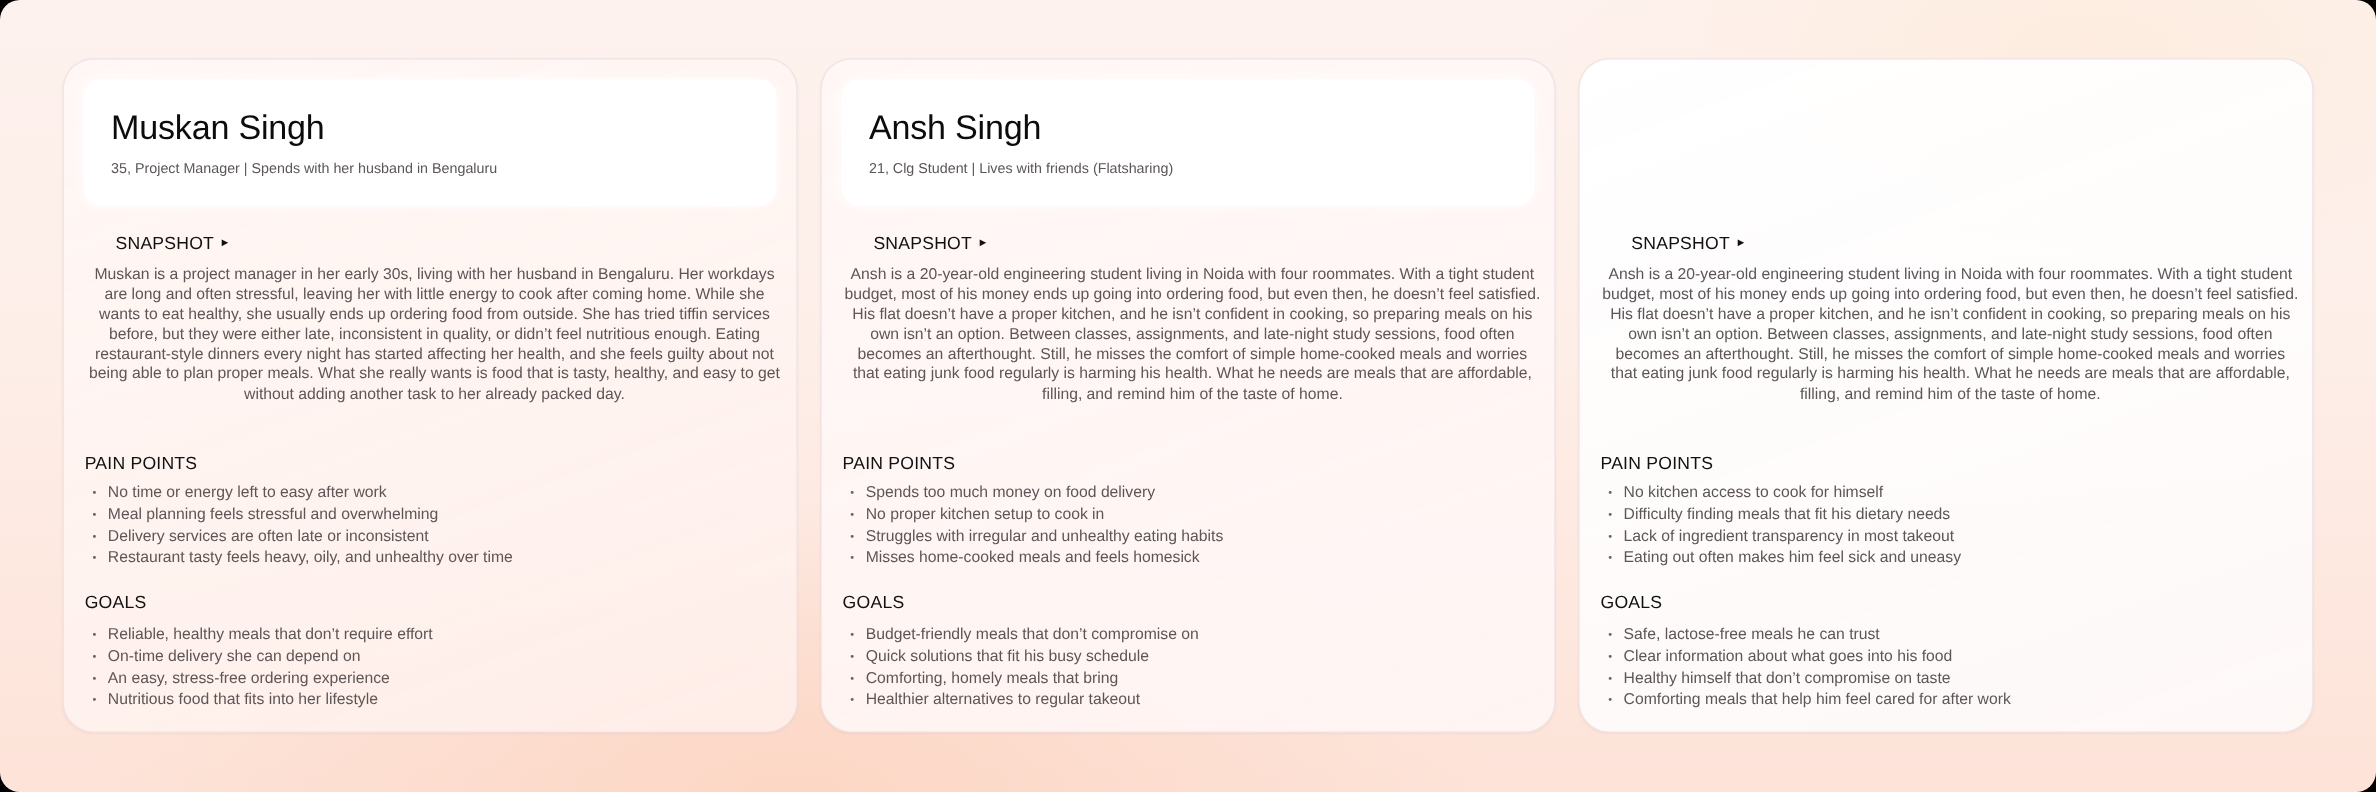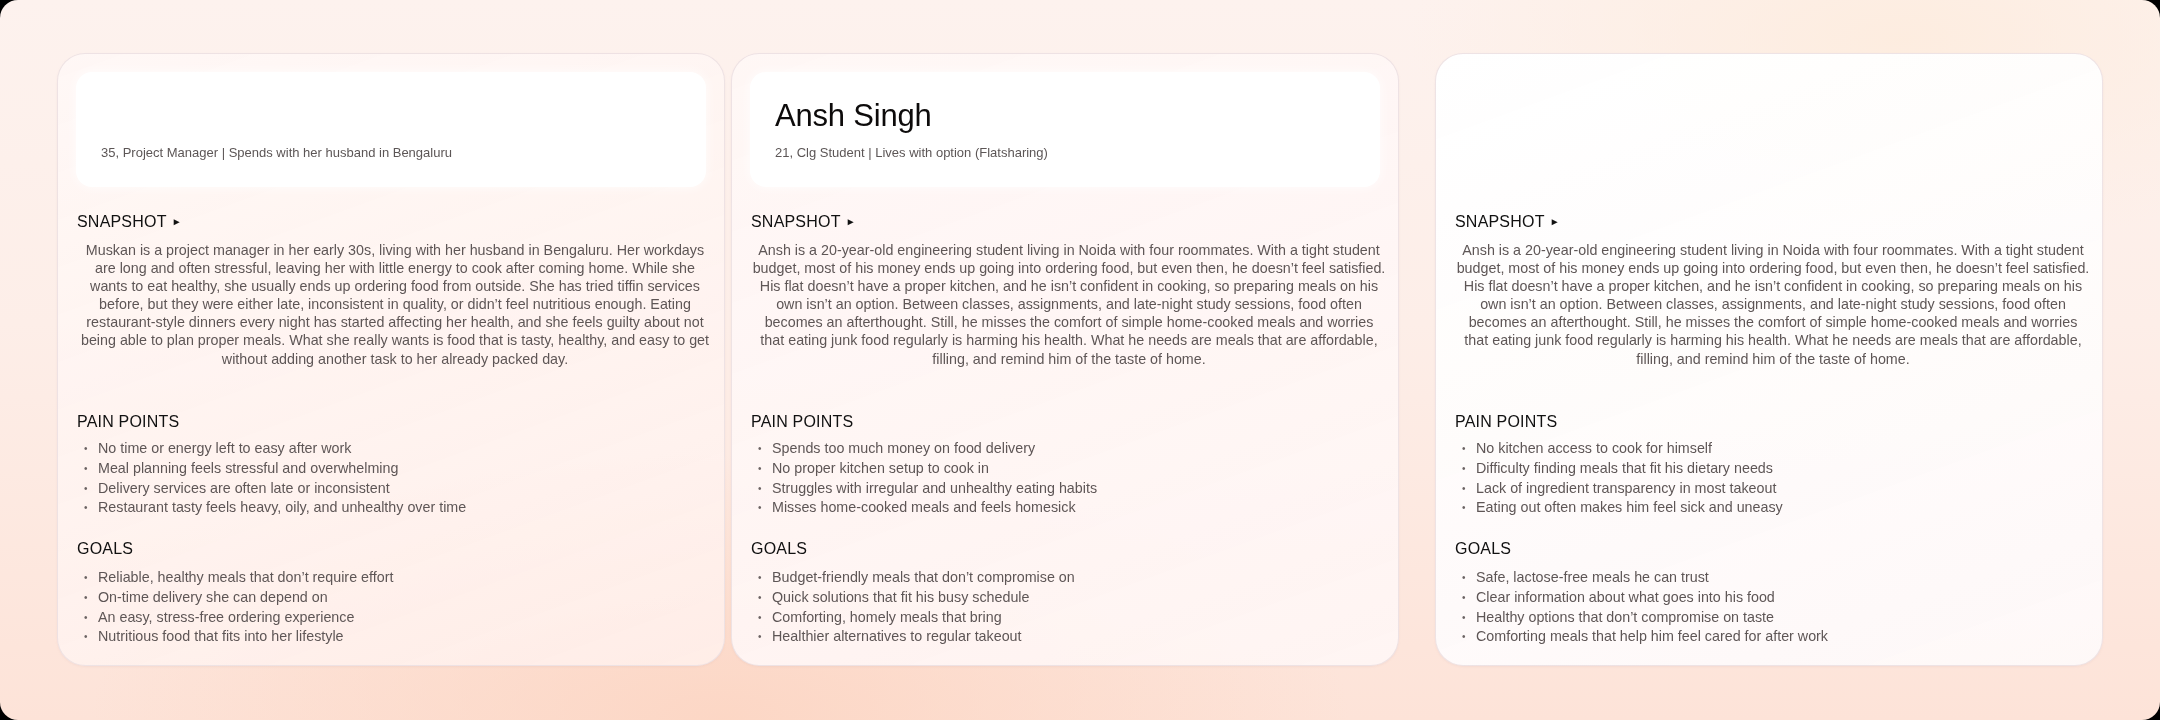--- a/index.html
+++ b/index.html
@@ -27,21 +27,21 @@
       top: 53px;
       width: 668px;
       height: 613px;
       box-sizing: border-box;
       border-radius: 28px;
       border: 1.5px solid rgba(236, 224, 226, 0.9);
       background: linear-gradient(160deg, rgba(255,248,246,0.92) 0%, rgba(255,240,236,0.85) 100%);
       box-shadow: 0 1px 2px rgba(200,170,170,0.15);
     }
     .card.c1 { left: 57px; }
-    .card.c2 { left: 731px; background: linear-gradient(160deg, rgba(255,247,246,0.95) 0%, rgba(255,246,245,0.9) 100%); padding-left: 11px; }
+    .card.c2 { left: 746px; background: linear-gradient(160deg, rgba(255,247,246,0.95) 0%, rgba(255,246,245,0.9) 100%); padding-left: 11px; }
     .card.c3 { left: 1435px; background: linear-gradient(160deg, rgba(255,255,255,0.97) 0%, rgba(254,249,249,0.95) 100%); }
 
     .header-box {
       position: absolute;
       left: 18px;
       top: 18px;
       right: 18px;
       height: 115px;
       border-radius: 16px;
       background: #ffffff;
@@ -79,21 +79,21 @@
       font-weight: 400;
       color: #111;
       letter-spacing: 0.2px;
       line-height: 20px;
     }
     .section-title .arrow {
       font-size: 10px;
       margin-left: 5px;
       vertical-align: 2px;
     }
-    .t-snapshot { top: 158px; }
+    .t-snapshot { top: 158px; margin-left: 28px; }
     .t-pain { top: 358px; }
     .t-goals { top: 485px; }
 
     .para {
       position: absolute;
       left: 19px;
       top: 187px;
       width: 636px;
       margin: 0;
       font-family: "Liberation Sans", sans-serif;
@@ -130,20 +130,21 @@
     .l-pain { top: 385px; }
     .l-goals { top: 514px; }
   </style>
 </head>
 <body>
 
 <div class="canvas">
 
   <div class="card c1">
     <div class="header-box">
+      <h1 class="name">Muskan Singh</h1>
       <div class="subtitle">35, Project Manager |  Spends with her husband in Bengaluru</div>
     </div>
     <h2 class="section-title t-snapshot"><span>SNAPSHOT</span><span class="arrow">►</span></h2>
     <p class="para">Muskan is a project manager in her early 30s, living with her husband in Bengaluru. Her workdays are long and often stressful, leaving her with little energy to cook after coming home. While she wants to eat healthy, she usually ends up ordering food from outside. She has tried tiffin services before, but they were either late, inconsistent in quality, or didn’t feel nutritious enough. Eating restaurant-style dinners every night has started affecting her health, and she feels guilty about not being able to plan proper meals. What she really wants is food that is tasty, healthy, and easy to get without adding another task to her already packed day.</p>
     <h2 class="section-title t-pain">PAIN POINTS</h2>
     <ul class="blist l-pain">
       <li><span class="dot">•</span><span>No time or energy left to easy after work</span></li>
       <li><span class="dot">•</span><span>Meal planning feels stressful and overwhelming</span></li>
       <li><span class="dot">•</span><span>Delivery services are often late or inconsistent</span></li>
       <li><span class="dot">•</span><span>Restaurant tasty feels heavy, oily, and unhealthy over time</span></li>
@@ -153,21 +154,21 @@
       <li><span class="dot">•</span><span>Reliable, healthy meals that don’t require effort</span></li>
       <li><span class="dot">•</span><span>On-time delivery she can depend on</span></li>
       <li><span class="dot">•</span><span>An easy, stress-free ordering experience</span></li>
       <li><span class="dot">•</span><span>Nutritious food that fits into her lifestyle</span></li>
     </ul>
   </div>
 
   <div class="card c2">
     <div class="header-box">
       <h1 class="name">Ansh Singh</h1>
-      <div class="subtitle">21, Clg Student | Lives with option (Flatsharing)</div>
+      <div class="subtitle">21, Clg Student | Lives with friends (Flatsharing)</div>
     </div>
     <h2 class="section-title t-snapshot"><span>SNAPSHOT</span><span class="arrow">►</span></h2>
     <p class="para">Ansh is a 20-year-old engineering student living in Noida with four roommates. With a tight student budget, most of his money ends up going into ordering food, but even then, he doesn’t feel satisfied. His flat doesn’t have a proper kitchen, and he isn’t confident in cooking, so preparing meals on his own isn’t an option. Between classes, assignments, and late-night study sessions, food often becomes an afterthought. Still, he misses the comfort of simple home-cooked meals and worries that eating junk food regularly is harming his health. What he needs are meals that are affordable, filling, and remind him of the taste of home.</p>
     <h2 class="section-title t-pain">PAIN POINTS</h2>
     <ul class="blist l-pain">
       <li><span class="dot">•</span><span>Spends too much money on food delivery</span></li>
       <li><span class="dot">•</span><span>No proper kitchen setup to cook in</span></li>
       <li><span class="dot">•</span><span>Struggles with irregular and unhealthy eating habits</span></li>
       <li><span class="dot">•</span><span>Misses home-cooked meals and feels homesick</span></li>
     </ul>
@@ -187,18 +188,18 @@
     <ul class="blist l-pain">
       <li><span class="dot">•</span><span>No kitchen access to cook for himself</span></li>
       <li><span class="dot">•</span><span>Difficulty finding meals that fit his dietary needs</span></li>
       <li><span class="dot">•</span><span>Lack of ingredient transparency in most takeout</span></li>
       <li><span class="dot">•</span><span>Eating out often makes him feel sick and uneasy</span></li>
     </ul>
     <h2 class="section-title t-goals">GOALS</h2>
     <ul class="blist l-goals">
       <li><span class="dot">•</span><span>Safe, lactose-free meals he can trust</span></li>
       <li><span class="dot">•</span><span>Clear information about what goes into his food</span></li>
-      <li><span class="dot">•</span><span>Healthy options that don’t compromise on taste</span></li>
+      <li><span class="dot">•</span><span>Healthy himself that don’t compromise on taste</span></li>
       <li><span class="dot">•</span><span>Comforting meals that help him feel cared for after work</span></li>
     </ul>
   </div>
 
 </div>
 
 </body></html>

